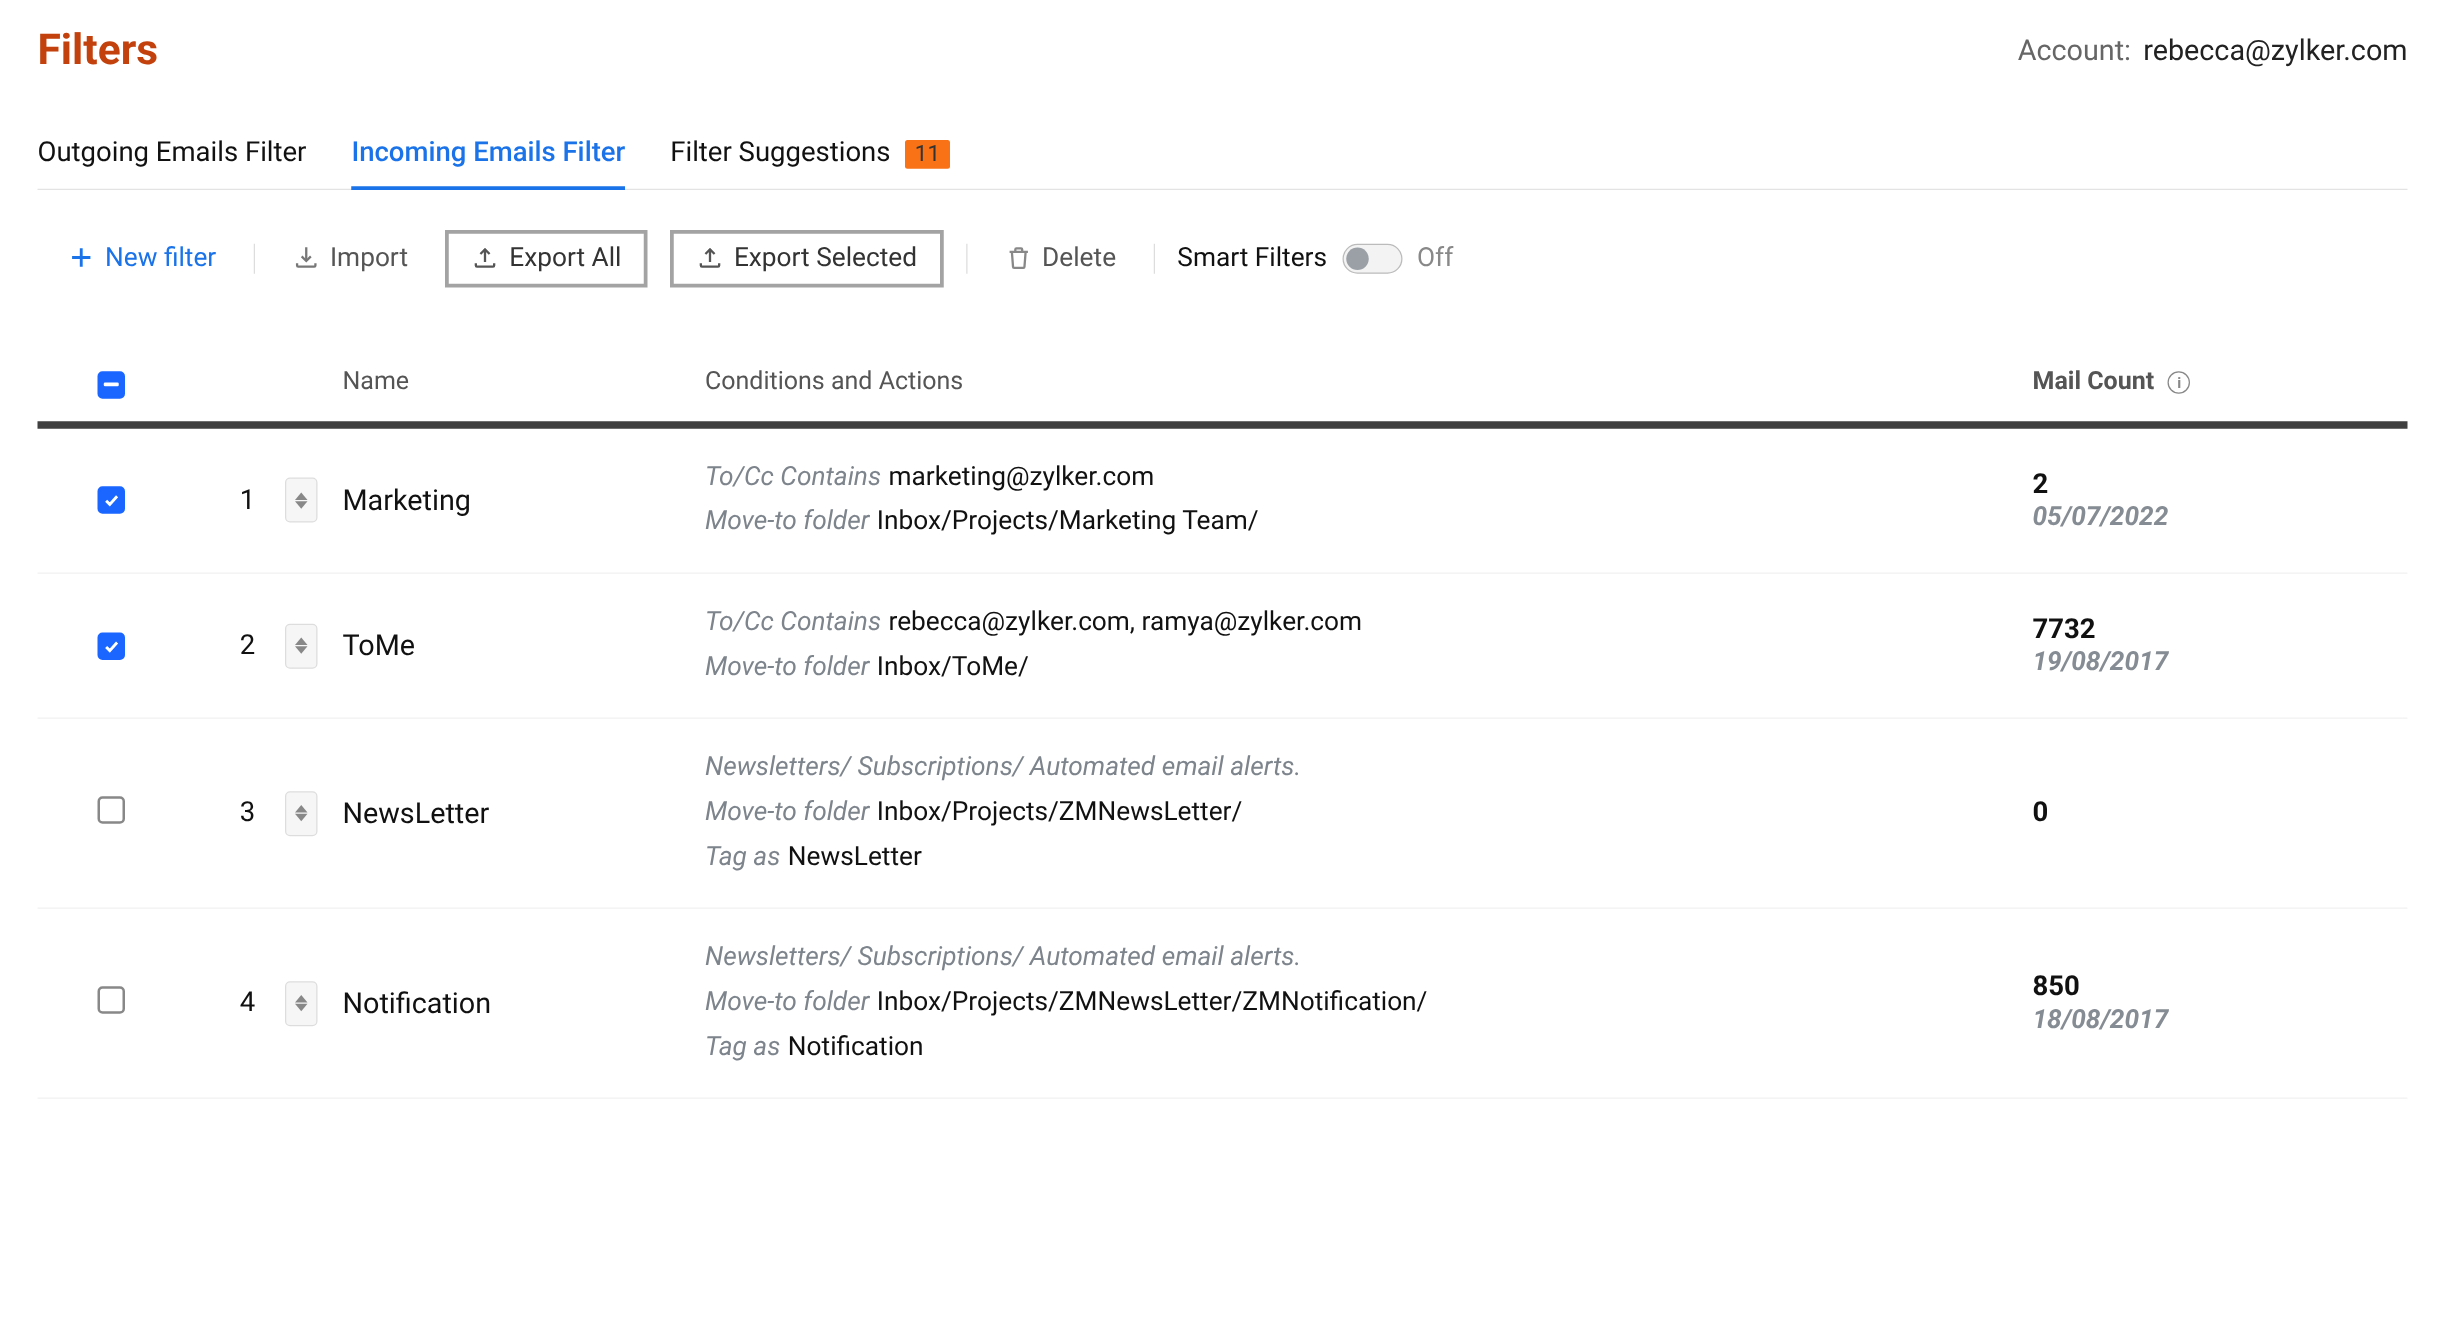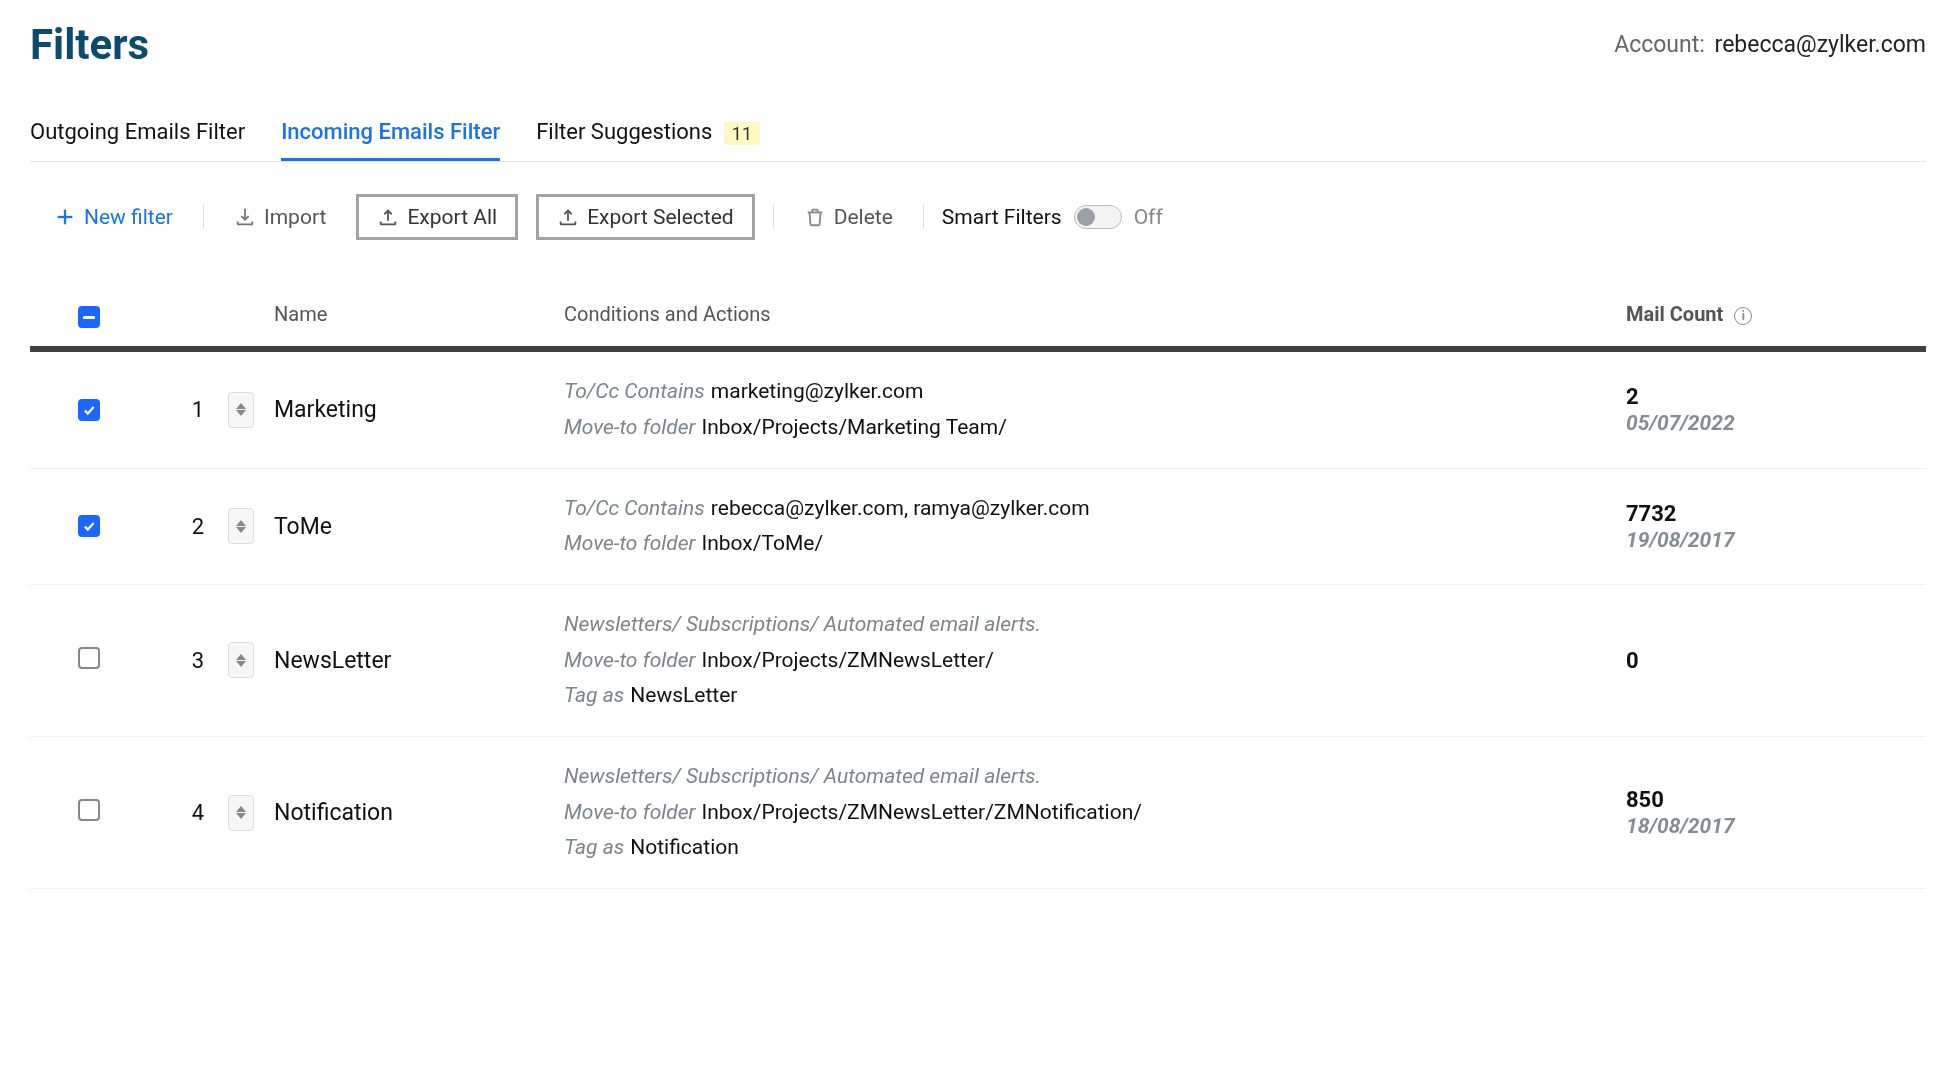--- a/index.html
+++ b/index.html
@@ -10,23 +10,23 @@
     padding: 20px 30px;
     font-size: 20px;
   }
   .header-row {
     display: flex;
     justify-content: space-between;
     align-items: center;
     margin-bottom: 50px;
   }
   .page-title {
-    font-size: 42px;
+    font-size: 34px;
     font-weight: 700;
-    color: #0c4a6e;
+    color: #c2410c;
   }
   .account-info {
     font-size: 23px;
     color: #666;
   }
   .account-info .email {
     color: #222;
     margin-left: 4px;
   }
   .tabs {
@@ -51,21 +51,21 @@
     content: "";
     position: absolute;
     left: 0;
     right: 0;
     bottom: -1px;
     height: 3px;
     background: #1a73e8;
   }
   .tab .badge {
     display: inline-block;
-    background: #fef9c3;
+    background: #f97316;
     color: #333;
     border-radius: 2px;
     padding: 1px 8px;
     font-size: 18px;
     margin-left: 6px;
     vertical-align: middle;
   }
   .toolbar {
     display: flex;
     align-items: center;
@@ -73,21 +73,20 @@
     padding-left: 12px;
     margin-bottom: 42px;
   }
   .toolbar .sep {
     width: 1px;
     height: 24px;
     background: #ddd;
   }
   .tb-btn {
     display: inline-flex;
-    align-items: center;
     gap: 8px;
     font-size: 21px;
     color: #555;
     cursor: pointer;
     padding: 8px 12px;
   }
   .tb-btn.primary { color: #1a73e8; }
   .tb-btn.boxed {
     border: 3px solid #a3a3a3;
     color: #333;

